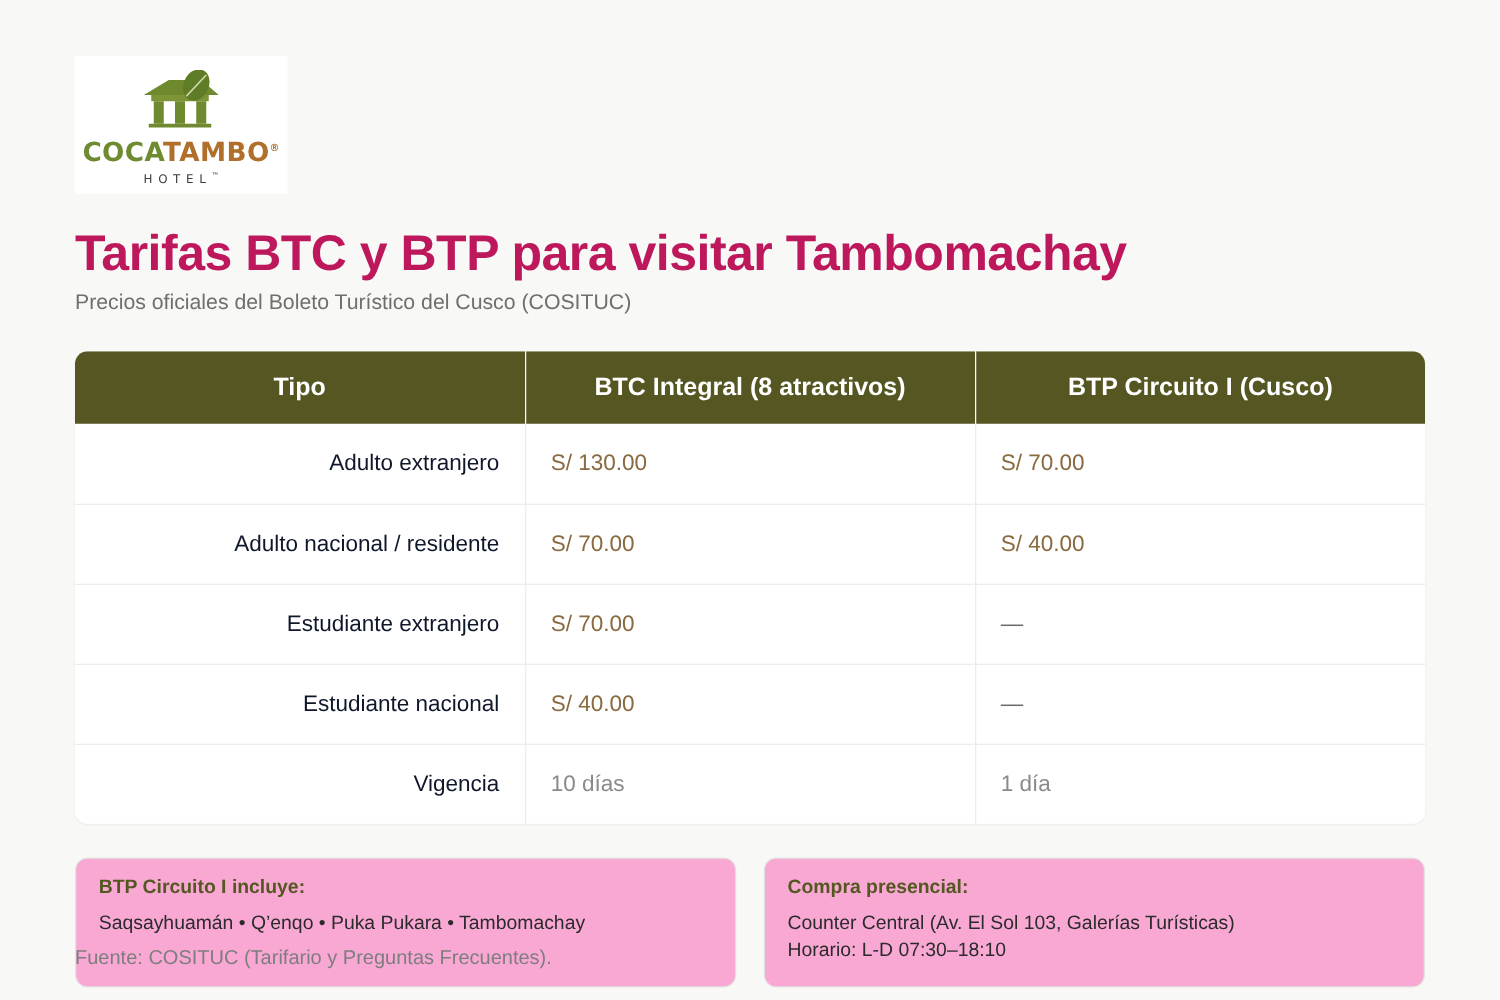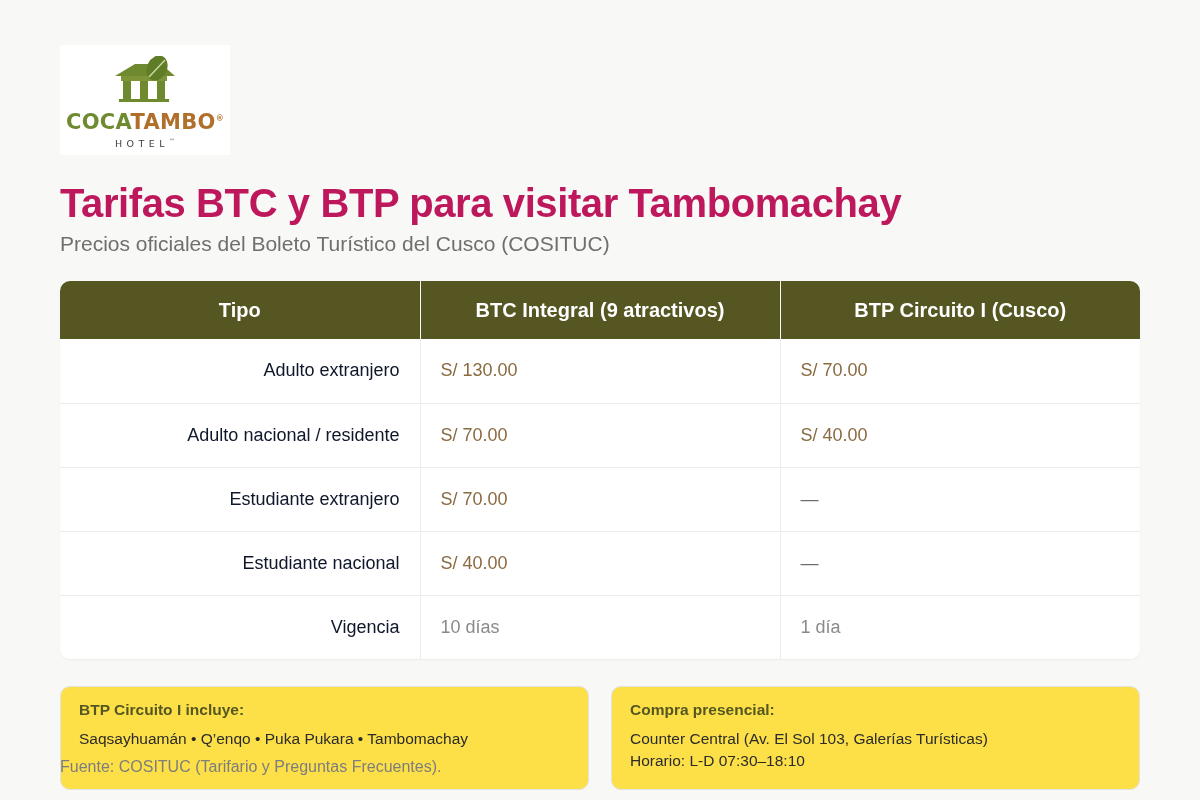--- a/index.html
+++ b/index.html
@@ -67,21 +67,21 @@
     font-weight: bold;
     color: #be185d;
     letter-spacing: -0.4px;
     line-height: 1.1;
     white-space: nowrap;
   }
   .subtitle {
     position: absolute;
     left: 60px;
     top: 232px;
-    font-size: 21px;
+    font-size: 17px;
     color: #6f6f6f;
     white-space: nowrap;
   }
 
   
   .table-wrap {
     position: absolute;
     left: 60px;
     top: 281px;
     width: 1080px;
@@ -137,21 +137,21 @@
   .cards {
     position: absolute;
     left: 60px;
     top: 686px;
     width: 1080px;
     display: flex;
     gap: 22px;
   }
   .card {
     flex: 1;
-    background: #fde047;
+    background: #f9a8d4;
     border: 1px solid #e2e2e0;
     border-radius: 10px;
     padding: 14px 0 16px 18px;
     min-height: 94px;
   }
   .card-title {
     font-size: 15.5px;
     font-weight: bold;
     color: #555722;
     margin-bottom: 9px;
@@ -206,21 +206,21 @@
   <div class="table-wrap">
     <table class="rates">
       <colgroup>
         <col class="col-type">
           <col class="col-btc">
           <col class="col-btp">
       </colgroup>
       <thead>
         <tr>
           <th>Tipo</th>
-          <th>BTC Integral (9 atractivos)</th>
+          <th>BTC Integral (8 atractivos)</th>
           <th>BTP Circuito I (Cusco)</th>
         </tr>
       </thead>
       <tbody>
         <tr>
           <td class="cell-label">Adulto extranjero</td>
           <td class="cell-price">S/ 130.00</td>
           <td class="cell-price">S/ 70.00</td>
         </tr>
         <tr>

